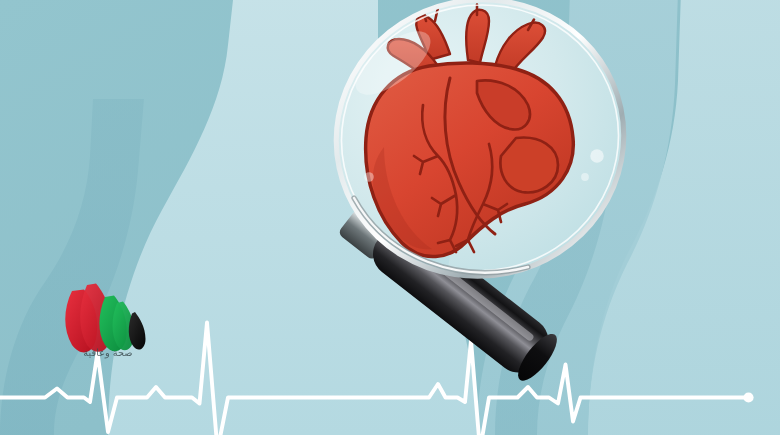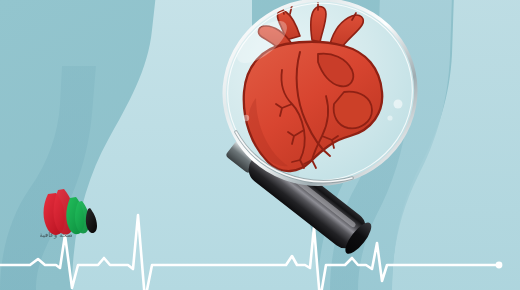--- a/index.html
+++ b/index.html
@@ -19,21 +19,21 @@
   }
   #stage svg.layer {
     position: absolute;
     inset: 0;
     width: 520px;
     height: 290px;
     display: block;
   }
   .logo-text {
     position: absolute;
-    left: 30px;
+    left: 46px;
     top: 231px;
     width: 52px;
     text-align: center;
     font-family: "DejaVu Sans", sans-serif;
     font-size: 6.5px;
     letter-spacing: 0.2px;
     color: #3a4a4e;
     opacity: 0.85;
     direction: rtl;
     white-space: nowrap;

